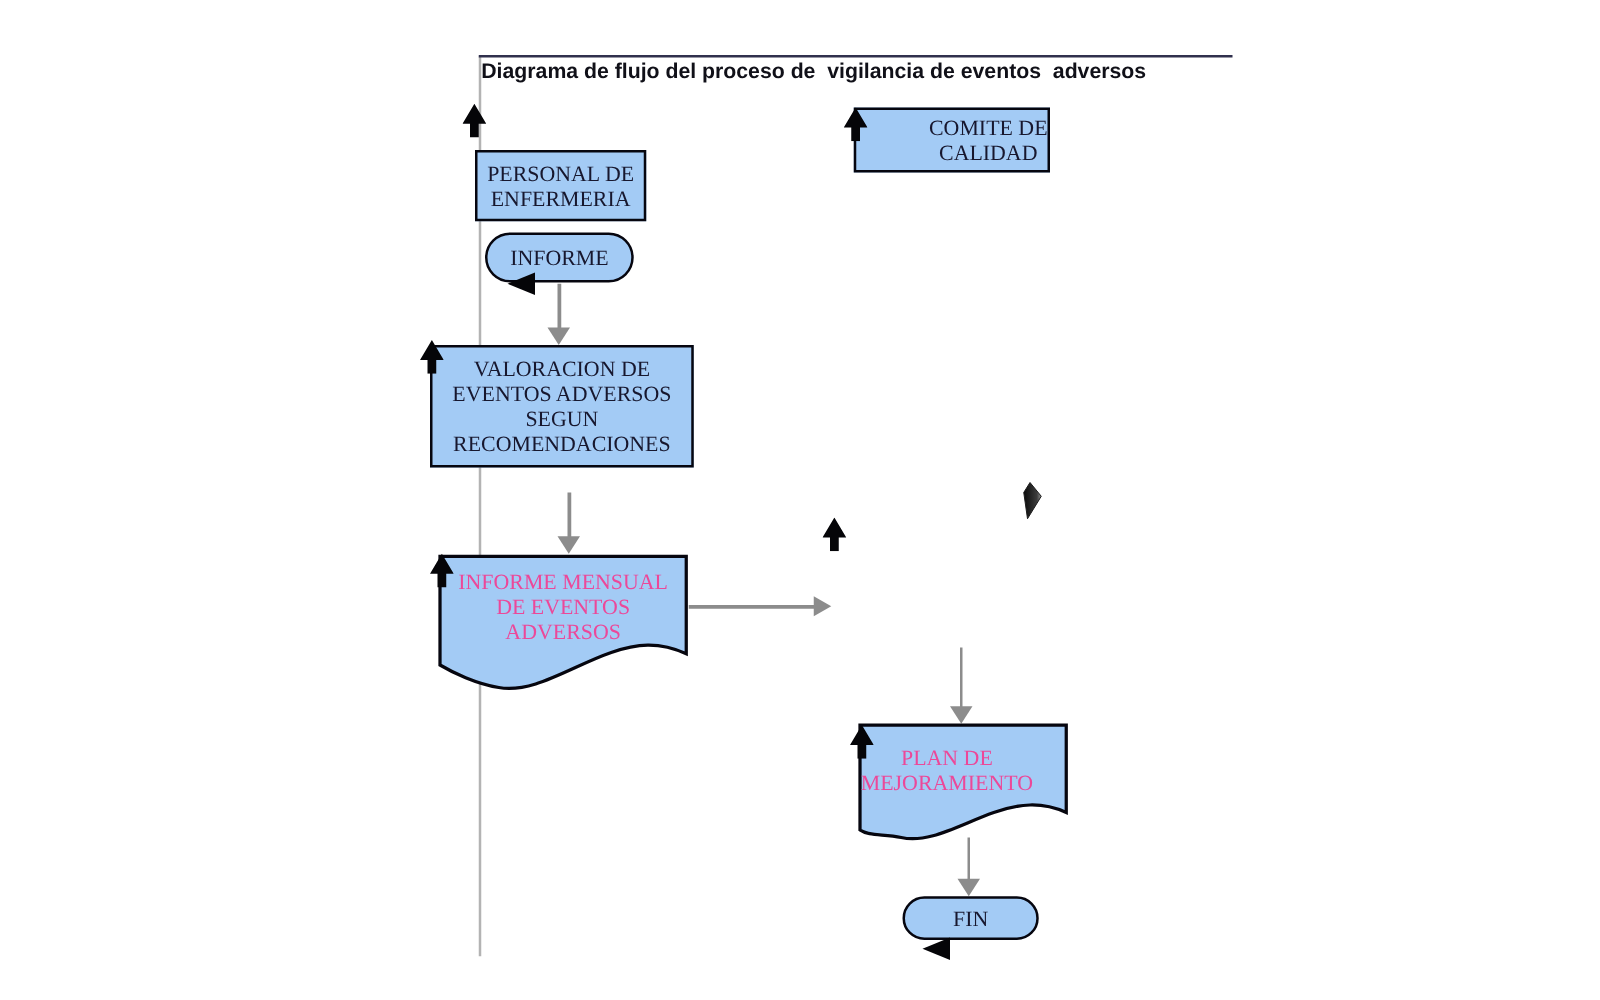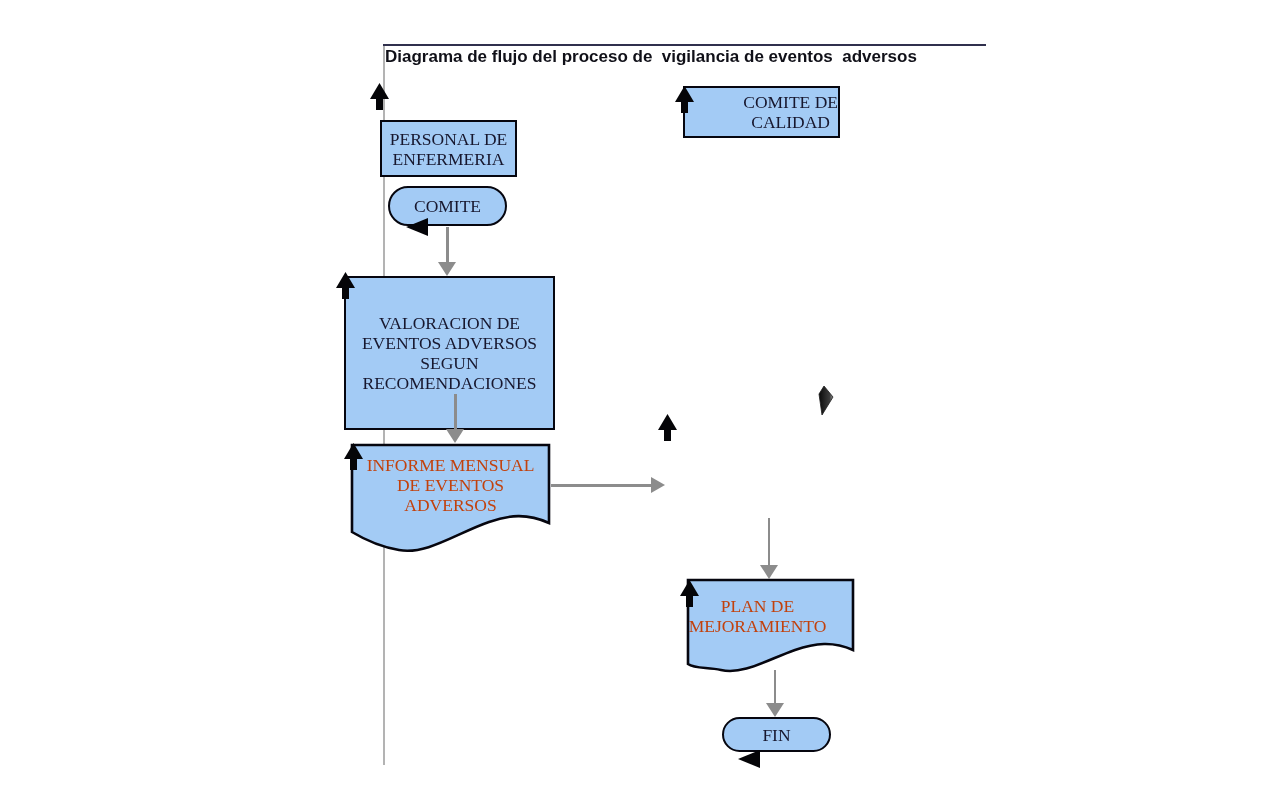--- a/index.html
+++ b/index.html
@@ -38,21 +38,21 @@
     color:#17172e;
     font-size:17.5px;line-height:20px;
     white-space:pre-line;
   }
   .flow-terminator{border-width:2.5px;}
 
   .doc-node{position:absolute;}
   .doc-node svg{position:absolute;left:0;top:0;}
   .doc-label{
     position:absolute;left:0;right:0;
-    text-align:center;color:#c2410c;
+    text-align:center;color:#ec4899;
     font-size:17.5px;line-height:20px;white-space:pre-line;
   }
 
   
   .edge-line{position:absolute;background:#8c8c8c;}
   .edge-head-down{
     position:absolute;width:0;height:0;
     border-left:9px solid transparent;border-right:9px solid transparent;
     border-top:14px solid #8c8c8c;
   }
@@ -85,27 +85,27 @@
   <div class="flow-rect" style="left:380px;top:88px;width:137px;height:57px;margin-top:32px;">
     <span>PERSONAL DE
 ENFERMERIA</span>
   </div>
   <div class="flow-rect" style="left:683px;top:86px;width:157px;height:52px;justify-content:flex-end;">
     <span>COMITE DE
 CALIDAD</span>
   </div>
 
   <div class="flow-terminator" style="left:388px;top:186px;width:119px;height:40px;border-radius:20px;">
-    <span>COMITE</span>
+    <span>INFORME</span>
   </div>
 
   <div class="edge-line" style="left:446px;top:227px;width:2.5px;height:36px;"></div>
   <div class="edge-head-down" style="left:438px;top:262px;"></div>
 
-  <div class="flow-rect" style="left:344px;top:276px;width:211px;height:154px;">
+  <div class="flow-rect" style="left:344px;top:276px;width:211px;height:98px;">
     <span>VALORACION  DE
 EVENTOS ADVERSOS
 SEGUN
 RECOMENDACIONES</span>
   </div>
 
   <div class="edge-line" style="left:454px;top:394px;width:2.5px;height:36px;"></div>
   <div class="edge-head-down" style="left:446px;top:429px;"></div>
 
   <div class="doc-node" style="left:350px;top:443px;width:201px;height:112px;">

